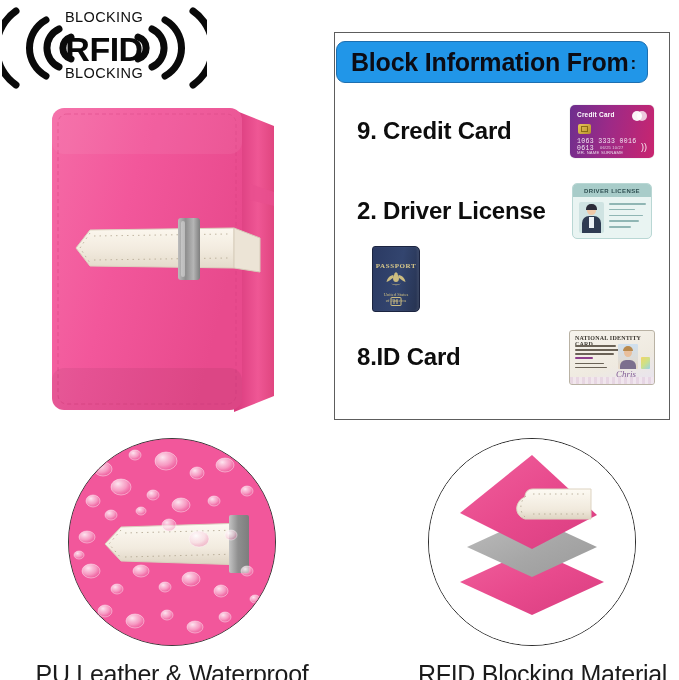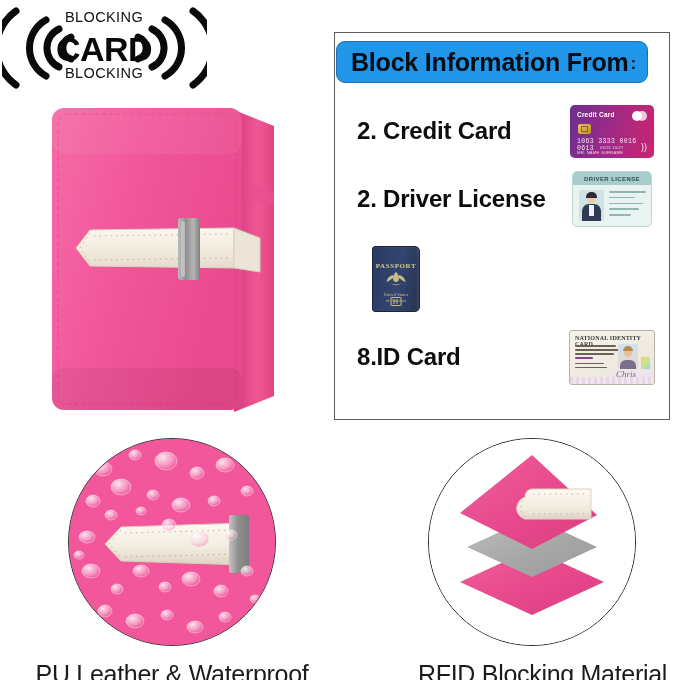--- a/index.html
+++ b/index.html
@@ -118,21 +118,21 @@
     padding-left: 10px;
     flex: 1;
   }
   .block-row .row-art {
     width: 96px;
     height: 72px;
     position: relative;
     flex: 0 0 96px;
   }
   #row-credit-card  { top: 62px; }
-  #row-driver-license { top: 130px; align-items: center; }
+  #row-driver-license { top: 142px; align-items: center; }
   #row-passport     { top: 210px; }
   #row-id-card      { top: 288px; }
 
   
   .cc {
     position: absolute;
     left: 7px; top: 10px;
     width: 84px; height: 53px;
     border-radius: 5px;
     background: linear-gradient(100deg,#6d2f8e 0%, #9c2a87 45%, #c9256f 100%);
@@ -322,21 +322,21 @@
       <path d="M57 27 A 21 21 0 0 0 57 65" stroke-width="7"></path>
       <path d="M69 35 A 11.5 11.5 0 0 0 69 57" stroke-width="7"></path>
       <path d="M14 9 A 45 45 0 0 0 14 83" stroke-width="7"></path>
       <path d="M136 35 A 11.5 11.5 0 0 1 136 57" stroke-width="7"></path>
       <path d="M150 27 A 21 21 0 0 1 150 65" stroke-width="7"></path>
       <path d="M163 18 A 32 32 0 0 1 163 74" stroke-width="7"></path>
       <path d="M191 9 A 45 45 0 0 1 191 83" stroke-width="7"></path>
     </g>
   </svg>
   <div class="rfid-sub top">BLOCKING</div>
-  <div class="rfid-wordmark">CARD</div>
+  <div class="rfid-wordmark">RFID</div>
   <div class="rfid-sub bottom">BLOCKING</div>
 </div>
 
 <div id="wallet-photo">
   <svg width="252" height="318" viewBox="0 0 252 318">
     <defs>
       <linearGradient id="pinkFront" x1="0" y1="0" x2="1" y2="0.4">
         <stop offset="0%" stop-color="#f56ba6"></stop>
         <stop offset="45%" stop-color="#f2579b"></stop>
         <stop offset="100%" stop-color="#e84a8d"></stop>
@@ -380,21 +380,21 @@
 </div>
 
 <div id="info-panel">
 
   <div id="panel-banner">
     <span class="banner-text">Block Information From</span>
     <span class="banner-colon">:</span>
   </div>
 
   <div class="block-row" id="row-credit-card">
-    <div class="row-label">2. Credit Card</div>
+    <div class="row-label">9. Credit Card</div>
     <div class="row-art">
       <div class="cc">
         <div class="cc-name">Credit Card</div>
         <div class="cc-logo">
           <i class="l"></i>
             <i class="r"></i>
         </div>
         <div class="cc-chip"></div>
         <div class="cc-num">1063 3333 0016 0613</div>
         <div class="cc-exp">06/25  10/27</div>

